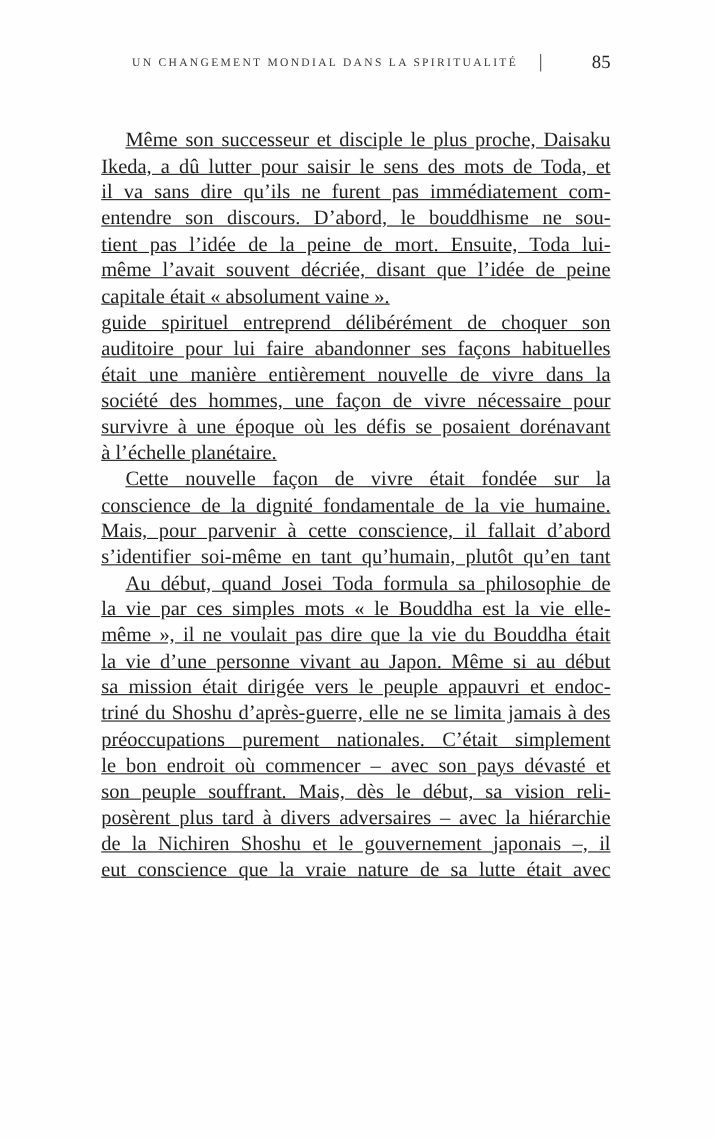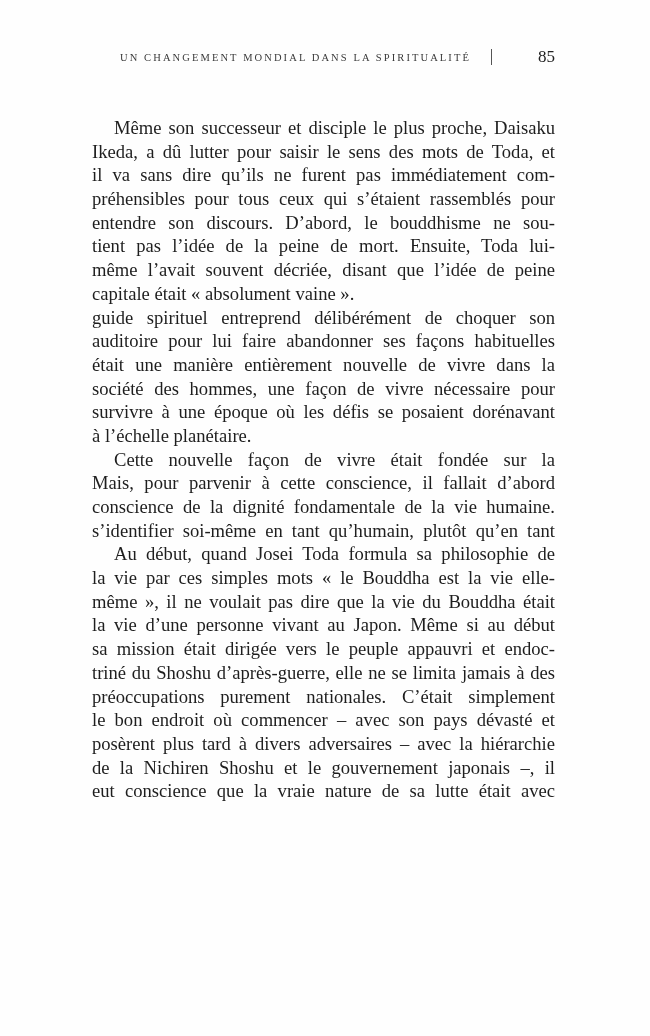--- a/index.html
+++ b/index.html
@@ -9,21 +9,21 @@
     position: absolute; top: 46px; left: 100px; width: 455px; height: 22px;
     font-family: "Liberation Serif", "DejaVu Serif", serif;
     color: #3a3a3a; display: flex; justify-content: flex-end; align-items: center;
   }
   .rh-title { font-size: 10.5px; letter-spacing: 2.1px; text-transform: uppercase; }
   .rh-sep { width: 1px; height: 16px; background: #555; margin: 0 18px 0 20px; }
   .rh-page { font-size: 17px; color: #222; margin-left: 28px; }
   .body-text {
     position: absolute; top: 116px; left: 92px; width: 463px;
     font-family: "Liberation Serif", "DejaVu Serif", serif;
-    font-size: 18.6px; color: #1e1e1e;
+    font-size: 18.6px; color: #1e1e1e; text-decoration: underline;
   }
   .line {
     display: block; height: 23.7px; line-height: 23.7px;
     text-align: justify; text-align-last: justify; white-space: nowrap; overflow: visible;
   }
   .line.indent { text-indent: 22px; }
   .line.last { text-align-last: left; }
 </style>
 </head>
 <body>
@@ -33,43 +33,43 @@
     <span class="rh-title">UN CHANGEMENT MONDIAL DANS LA SPIRITUALITÉ</span>
     <span class="rh-sep"></span>
     <span class="rh-page">85</span>
   </div>
 
   <div class="body-text">
 
     <span class="line indent">Même son successeur et disciple le plus proche, Daisaku</span>
     <span class="line">Ikeda, a dû lutter pour saisir le sens des mots de Toda, et</span>
     <span class="line">il va sans dire qu’ils ne furent pas immédiatement com-</span>
-    <span class="line">préhensibles pour tous ceux qui s’étaient rassemblés pour</span>
     <span class="line">entendre son discours. D’abord, le bouddhisme ne sou-</span>
     <span class="line">tient pas l’idée de la peine de mort. Ensuite, Toda lui-</span>
     <span class="line">même l’avait souvent décriée, disant que l’idée de peine</span>
     <span class="line last">capitale était « absolument vaine ».</span>
 
     <span class="line">guide spirituel entreprend délibérément de choquer son</span>
     <span class="line">auditoire pour lui faire abandonner ses façons habituelles</span>
     <span class="line">était une manière entièrement nouvelle de vivre dans la</span>
     <span class="line">société des hommes, une façon de vivre nécessaire pour</span>
     <span class="line">survivre à une époque où les défis se posaient dorénavant</span>
     <span class="line last">à l’échelle planétaire.</span>
 
     <span class="line indent">Cette nouvelle façon de vivre était fondée sur la</span>
+    <span class="line">conscience de la dignité fondamentale de la vie humaine.</span>
     <span class="line">Mais, pour parvenir à cette conscience, il fallait d’abord</span>
-    <span class="line">conscience de la dignité fondamentale de la vie humaine.</span>
     <span class="line">s’identifier soi-même en tant qu’humain, plutôt qu’en tant</span>
 
     <span class="line indent">Au début, quand Josei Toda formula sa philosophie de</span>
     <span class="line">la vie par ces simples mots « le Bouddha est la vie elle-</span>
     <span class="line">même », il ne voulait pas dire que la vie du Bouddha était</span>
     <span class="line">la vie d’une personne vivant au Japon. Même si au début</span>
     <span class="line">sa mission était dirigée vers le peuple appauvri et endoc-</span>
     <span class="line">triné du Shoshu d’après-guerre, elle ne se limita jamais à des</span>
     <span class="line">préoccupations purement nationales. C’était simplement</span>
     <span class="line">le bon endroit où commencer – avec son pays dévasté et</span>
+    <span class="line">son peuple souffrant. Mais, dès le début, sa vision reli-</span>
     <span class="line">posèrent plus tard à divers adversaires – avec la hiérarchie</span>
     <span class="line">de la Nichiren Shoshu et le gouvernement japonais –, il</span>
     <span class="line">eut conscience que la vraie nature de sa lutte était avec</span>
   </div>
 </div>
 
 </body></html>

